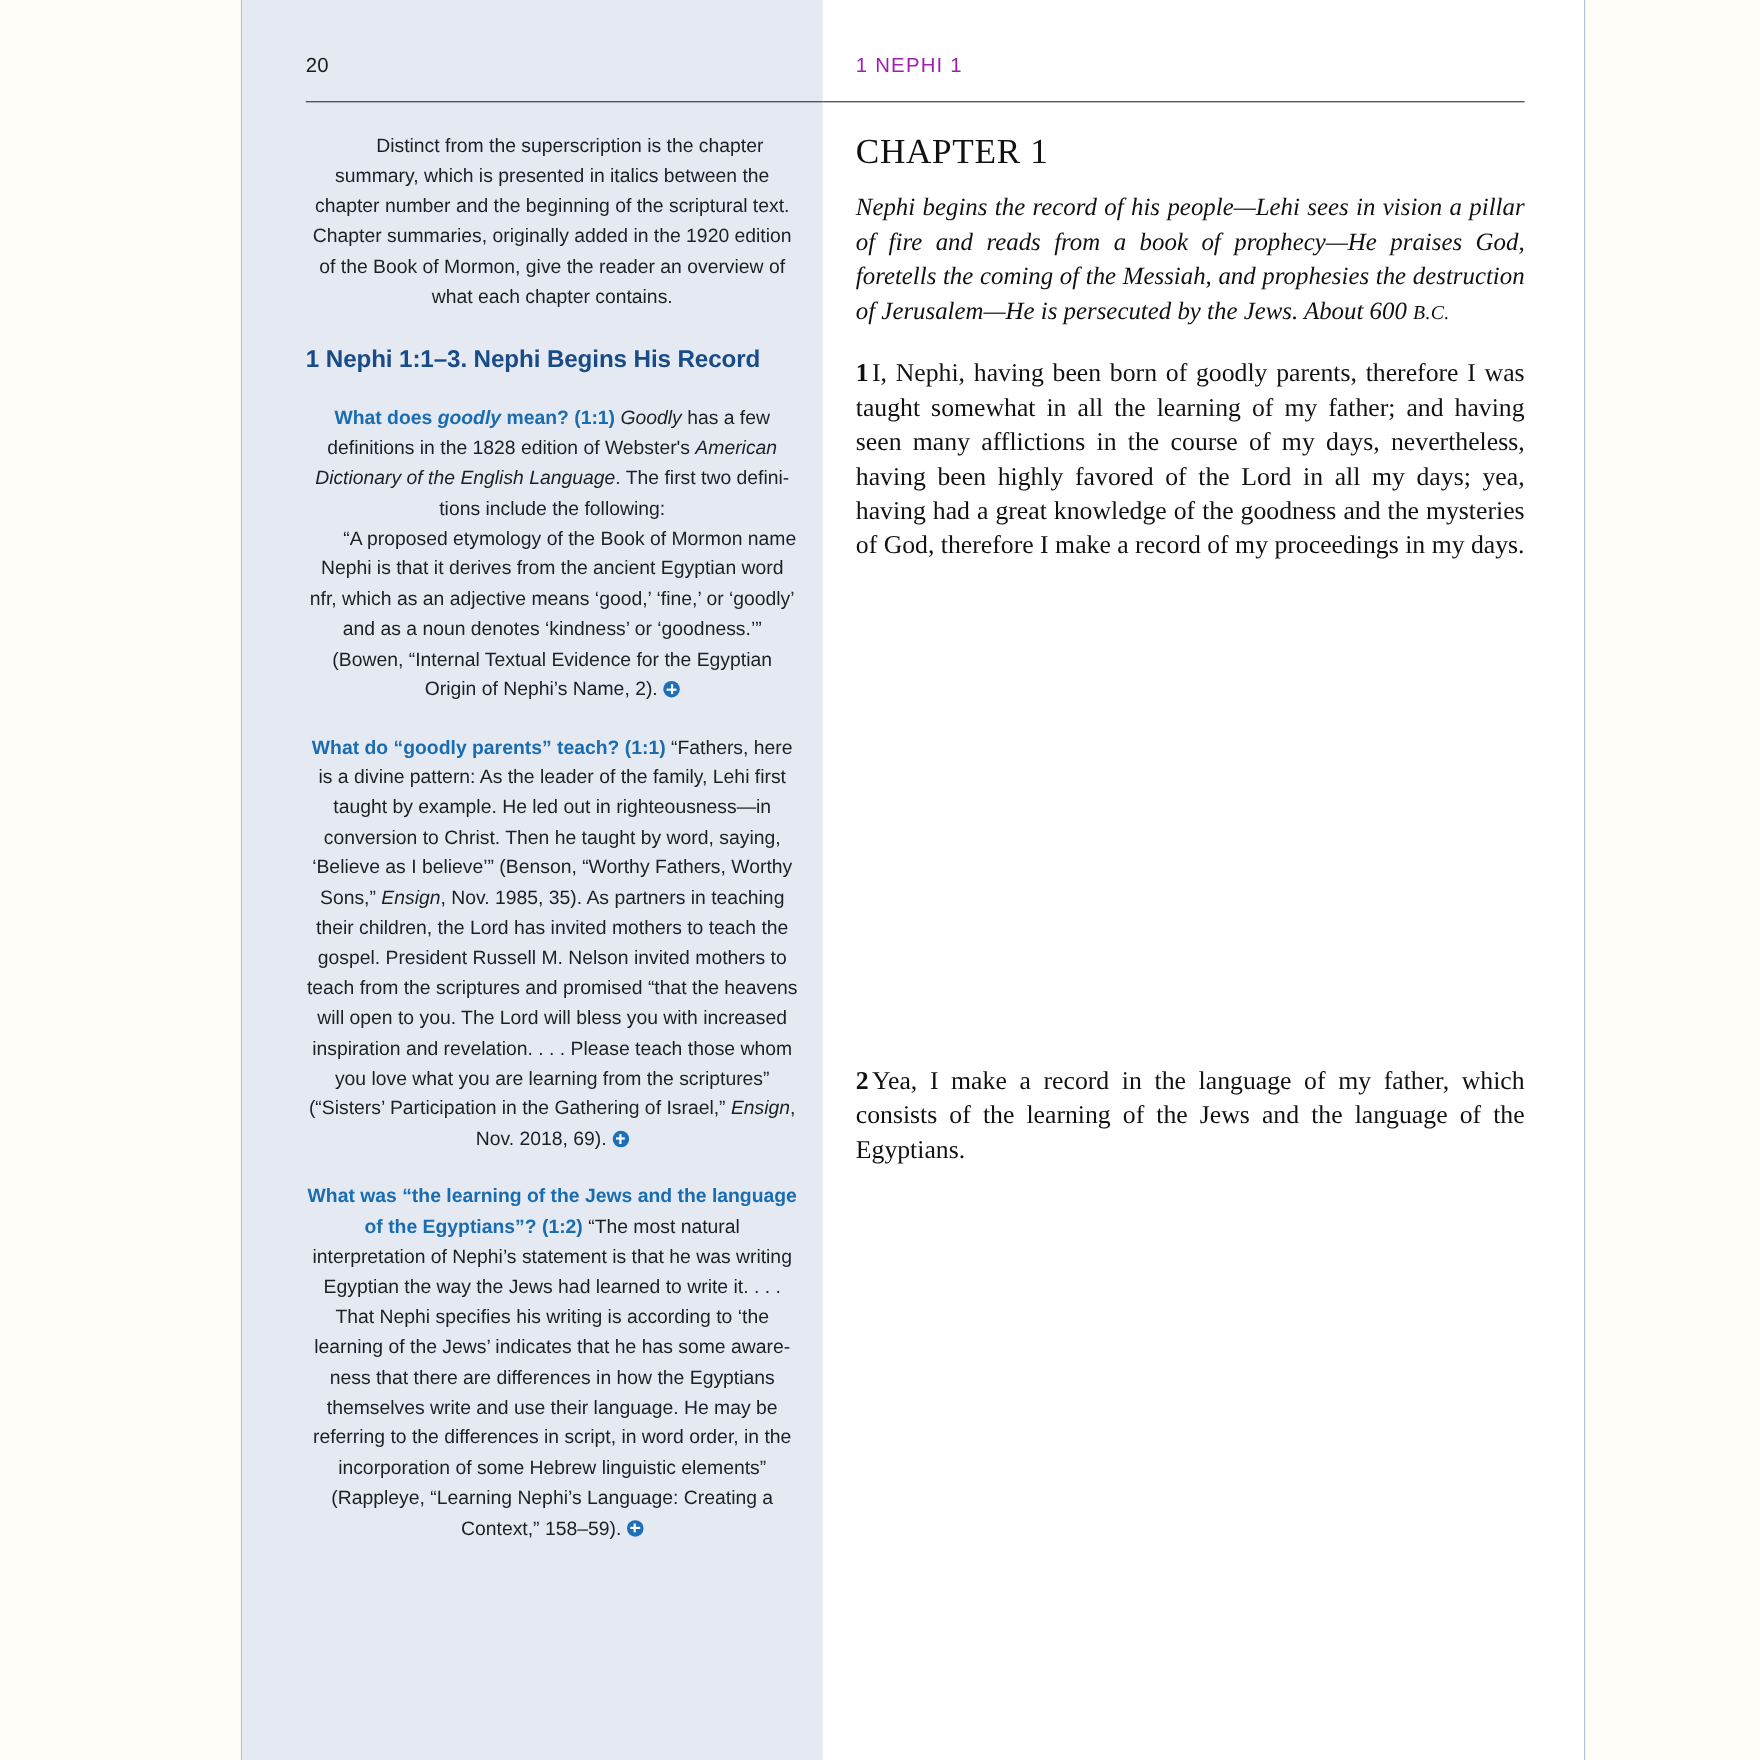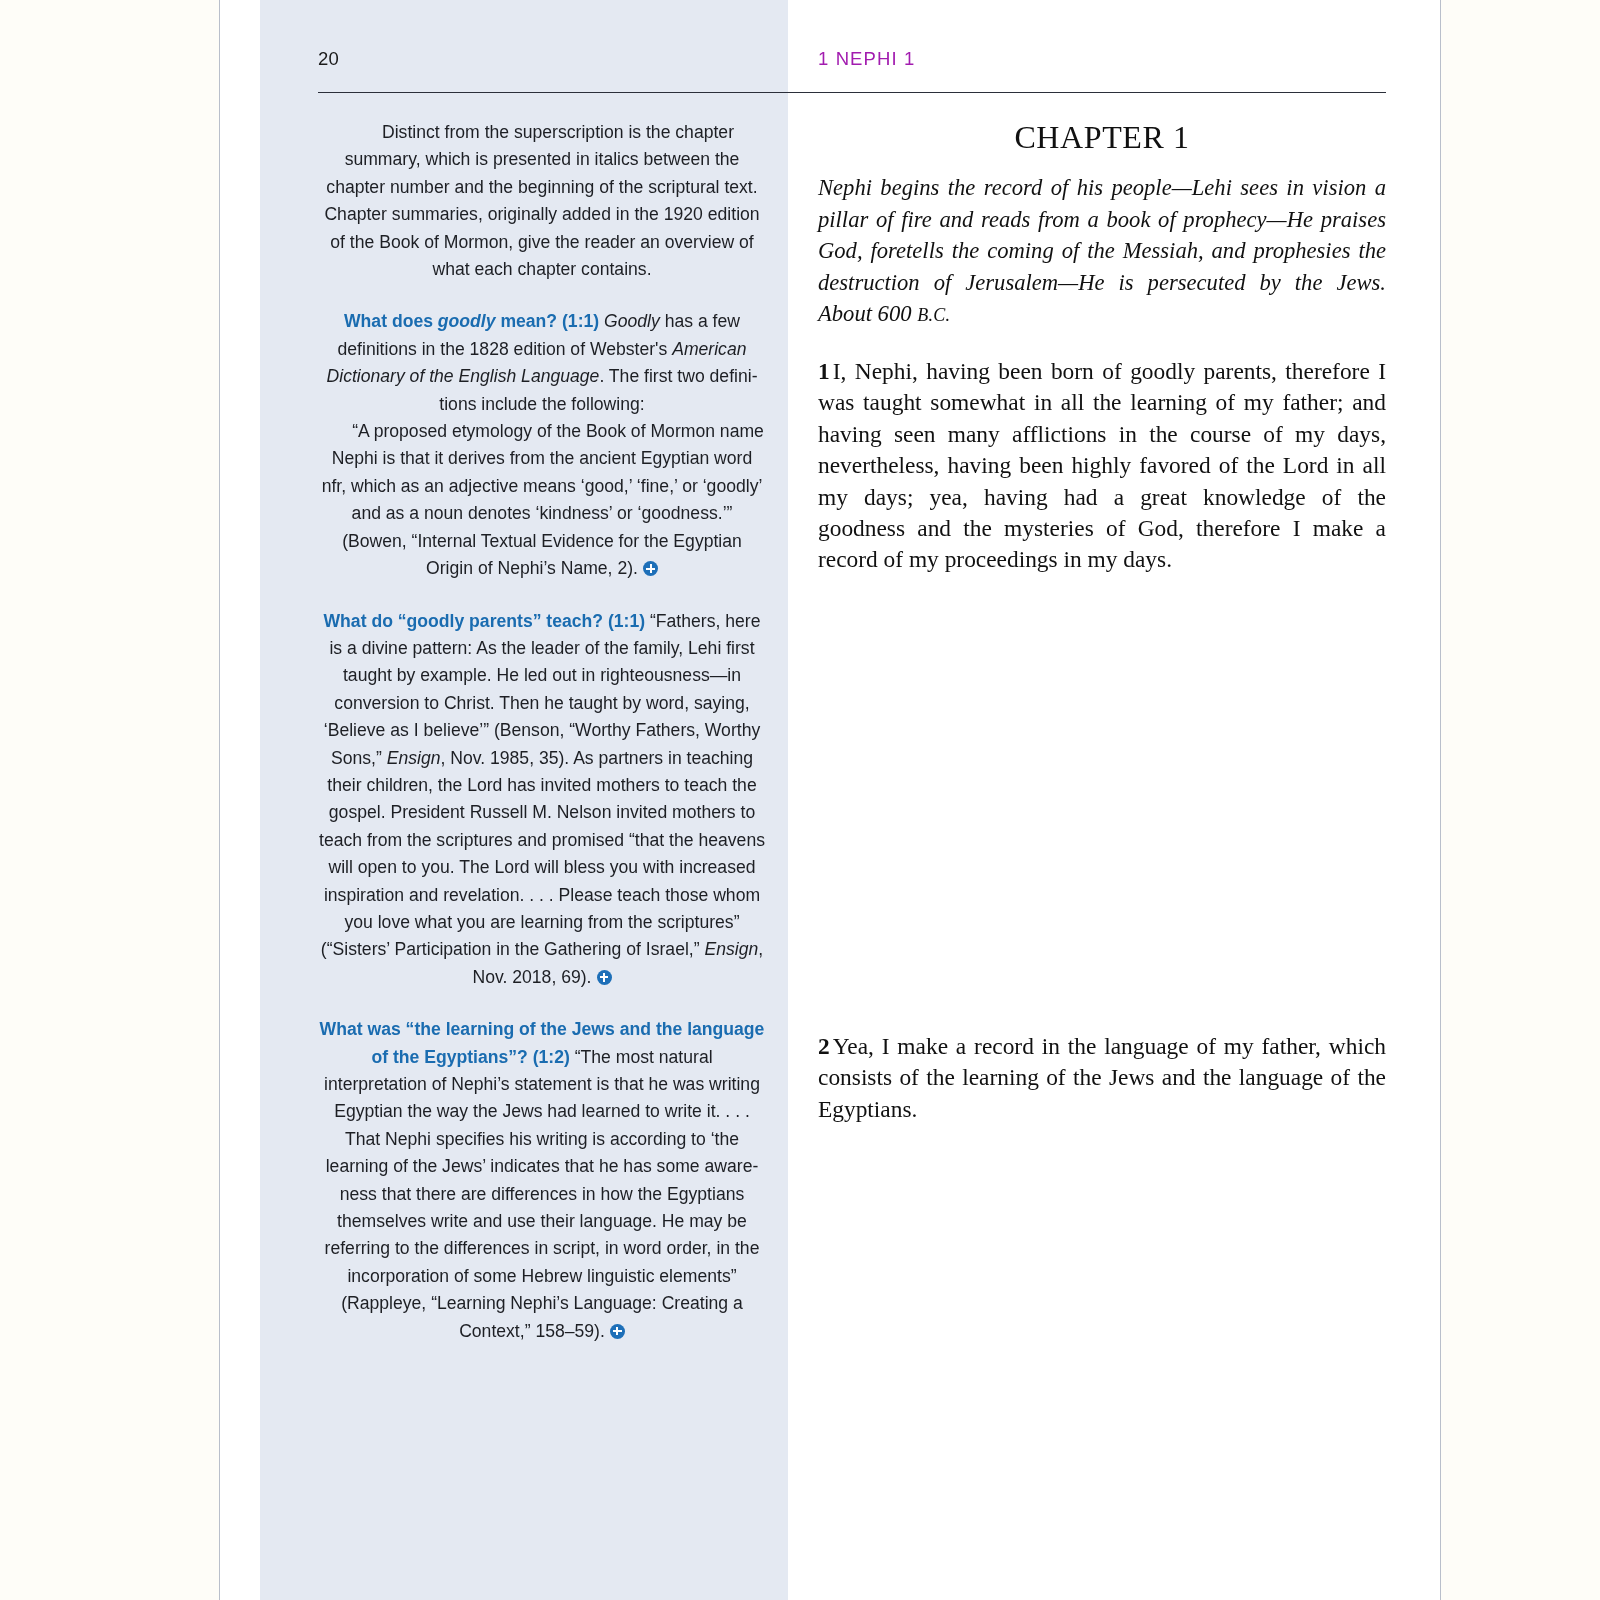--- a/index.html
+++ b/index.html
@@ -27,21 +27,20 @@
     display: flex;
   }
 
   
   .col-left {
     width: 528px;
     background: #e4e9f2;
     box-sizing: border-box;
     padding: 48px 22px 0 58px;
     position: relative;
-    margin-left: 40px;
   }
   .col-right {
     flex: 1;
     background: #ffffff;
     box-sizing: border-box;
     padding: 48px 54px 0 30px;
     position: relative;
   }
 
   
@@ -114,21 +113,20 @@
     left: 3.2px; top: 6.6px; width: 8.6px; height: 2px;
   }
   .plus-icon::after {
     top: 3.2px; left: 6.6px; height: 8.6px; width: 2px;
   }
 
   
   .chapter-title {
     font-family: "Liberation Serif", serif;
     font-size: 32px;
-    text-align: center;
     color: #111111;
     letter-spacing: 0.6px;
     margin: 8px 0 16px 0;
   }
   .summary {
     font-family: "Liberation Serif", serif;
     font-style: italic;
     font-size: 22.6px;
     line-height: 31.6px;
     color: #111111;
@@ -159,20 +157,21 @@
 
 <div class="page">
 
   <div class="col-left">
 
     <div class="runhead">20</div>
     <div class="rule rule-left"></div>
 
     <p class="cmt indent">Distinct from the superscription is the chapter summary, which is presented in italics between the chapter number and the beginning of the scriptural text. Chapter summaries, originally added in the 1920 edition of the Book of Mormon, give the reader an overview of what each chapter contains.</p>
 
+    <div class="sec-head">1 Nephi 1:1–3. Nephi Begins His Record</div>
 
     <div class="q-block">
       <p class="cmt">
         <span class="q-lead"><span>What does </span><i>goodly</i><span> mean? (1:1)</span></span>
         <i>Goodly</i><span> has a few definitions in the 1828 edition of Webster's </span><i>American Dictionary of the English Language</i><span>. The first two defini­tions include the following:</span>
       </p>
       <p class="cmt indent"><span>“A proposed etymology of the Book of Mormon name Nephi is that it derives from the ancient Egyptian word nfr, which as an adjective means ‘good,’ ‘fine,’ or ‘goodly’ and as a noun denotes ‘kindness’ or ‘goodness.’” (Bowen, “Internal Textual Evidence for the Egyptian Origin of Nephi’s Name, 2).</span><span class="plus-icon"></span></p>
     </div>
 
     <div class="q-block">

